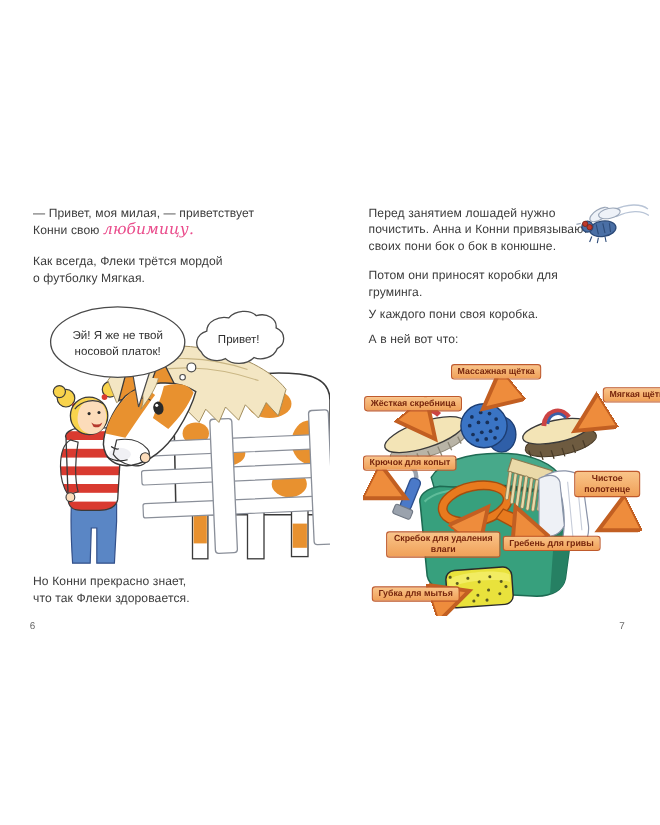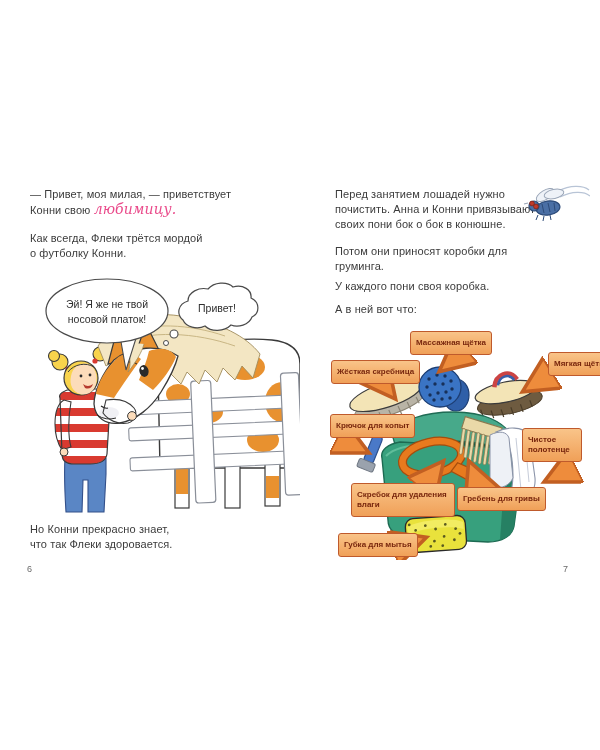--- a/index.html
+++ b/index.html
@@ -6,40 +6,40 @@
   .stage{position:relative;width:600px;height:590px;background:#ffffff;overflow:hidden;
          font-family:"Liberation Sans",sans-serif;color:#3b3b3b;}
   .para{position:absolute;font-size:11px;line-height:15px;letter-spacing:0.1px;}
   .cursive{color:#ea4b8b;font-family:"DejaVu Serif",serif;font-style:italic;font-size:14px;}
   .pagenum{position:absolute;font-size:9px;color:#6a6a6a;}
   .ill{position:absolute;}
   .diagram{position:absolute;left:330px;top:330px;width:260px;height:230px;}
   .diagram svg{position:absolute;left:0;top:0;}
   .tag{position:absolute;font-size:8px;font-weight:bold;color:#78260d;
        background:linear-gradient(180deg,#f9c489,#f0a058);
-       border:1px solid #bf5a2c;border-radius:3px;padding:6px 5px;line-height:1.25;
-       white-space:nowrap;z-index:3;}
+       border:1px solid #bf5a2c;border-radius:3px;padding:1px 5px;line-height:1.25;
+       text-align:center;white-space:nowrap;z-index:3;}
   .tag.wrap{white-space:normal;}
   .bubble-text{font-family:"Liberation Sans",sans-serif;font-size:10.5px;fill:#2f2f2f;text-anchor:middle;}
 </style>
 </head>
 <body>
 
 <div class="stage">
 
   <div>
 
     <div class="para" style="left:30px;top:187px;">
       <div>— Привет, моя милая, — приветствует</div>
       <div><span>Конни свою </span><span class="cursive">любимицу.</span></div>
     </div>
 
     <div class="para" style="left:30px;top:231px;">
       <div>Как всегда, Флеки трётся мордой</div>
-      <div>о футболку Конни.</div>
+      <div>о футболку Мягкая.</div>
     </div>
 
     <svg class="ill" style="left:20px;top:272px;" width="280" height="242" viewBox="0 0 280 242">
 
       <g>
         <path d="M138,100 C165,74 210,64 252,68 C270,70 280,78 280,92 L280,196 L140,196 Z" fill="#ffffff" stroke="#3a3a3a" stroke-width="1.4"></path>
         <ellipse cx="225" cy="95" rx="20" ry="13" fill="#e8912f"></ellipse>
         <ellipse cx="262" cy="130" rx="17" ry="20" fill="#e8912f"></ellipse>
         <ellipse cx="188" cy="140" rx="15" ry="11" fill="#e8912f"></ellipse>
         <ellipse cx="158" cy="122" rx="12" ry="10" fill="#e8912f"></ellipse>

